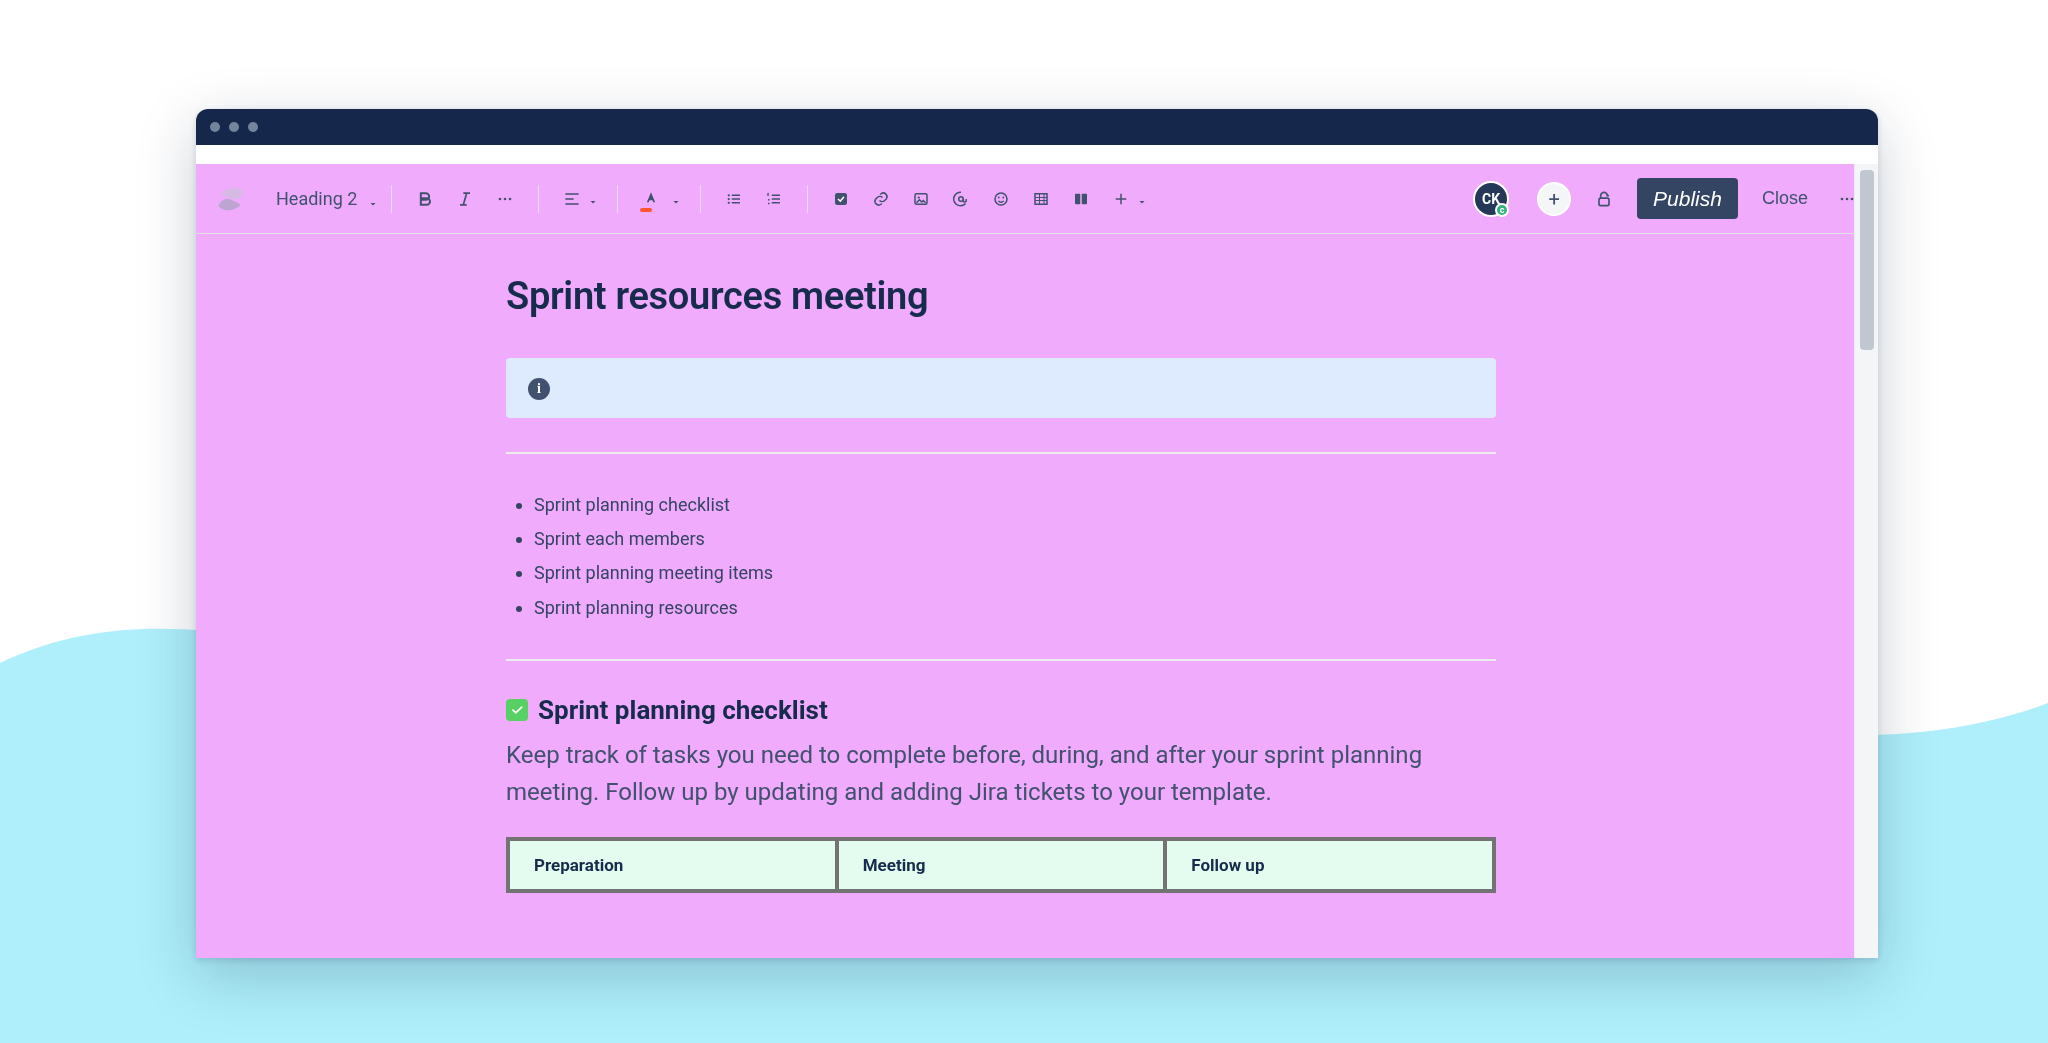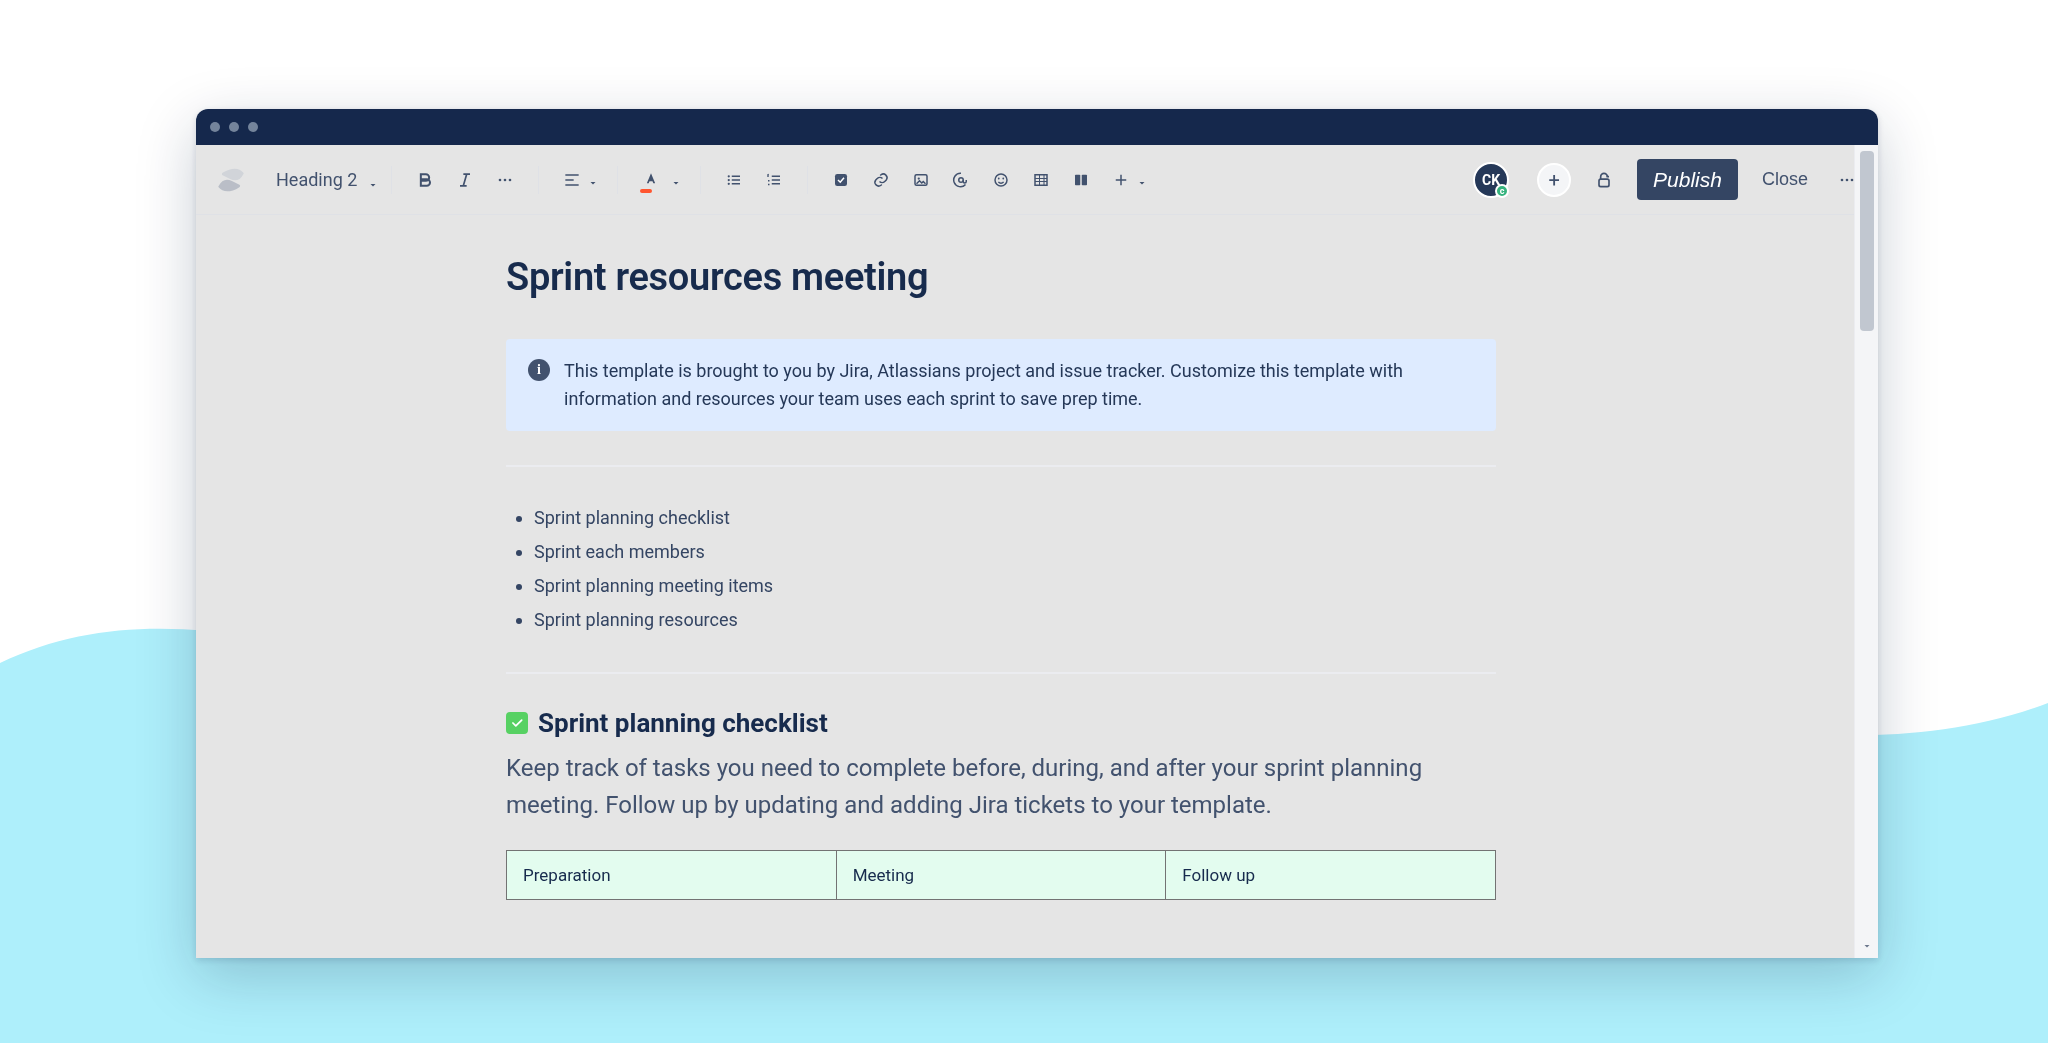--- a/index.html
+++ b/index.html
@@ -59,21 +59,22 @@
     gap:9px;
   }
   .titlebar .dot{
     width:10px;height:10px;border-radius:50%;
     background:#8C9BAF;opacity:.8;
   }
   .viewport{
     position:relative;
     height:calc(100% - 36px);
     overflow:hidden;
-    background:#e5e5e5;
+    background:#f0abfc;
+    margin-top:19px;
   }
   .scrollbar-track{
     position:absolute;right:0;top:0;bottom:0;width:24px;
     background:#F4F5F7;border-left:1px solid #EBECF0;
   }
   .scrollbar-thumb{
     position:absolute;right:4px;top:6px;width:14px;height:180px;
     background:#C1C7D0;border-radius:4px;
   }
   .scrollbar-up,.scrollbar-down{
@@ -177,22 +178,22 @@
   }
   .checkbox-green{
     width:22px;height:22px;border-radius:4px;background:var(--green);
     display:inline-flex;align-items:center;justify-content:center;color:#fff;flex:none;
   }
   .checkbox-green svg{width:14px;height:14px;fill:#fff;}
   .section-desc{font-size:24px;color:#42526E;line-height:1.55;margin:0 0 26px 0;}
   .tbl{width:100%;border-collapse:collapse;table-layout:fixed;}
   .tbl th{
     background:var(--tableHead);
-    text-align:left;font-weight:400;color:#172B4D;
-    padding:14px 16px;border:1px solid #737373;font-size:17px;
+    text-align:left;font-weight:700;color:#172B4D;
+    padding:14px 24px;border:4px solid #737373;font-size:17px;
   }
 </style>
 </head>
 <body>
 
 <div class="stage">
   <div class="bg-wave"></div>
 
   <div class="browser">
     <div class="titlebar">
@@ -366,21 +367,20 @@
             </span>
         </div>
       </div>
 
       <div class="doc">
         <div class="doc-inner">
           <h1 class="page-title">Sprint resources meeting</h1>
 
           <div class="info-panel">
             <span class="iicon">i</span>
-            <div>This template is brought to you by Jira, Atlassians project and issue tracker. Customize this template with information and resources your team uses each sprint to save prep time.</div>
           </div>
 
           <hr class="rule">
 
           <ul class="toc">
             <li>Sprint planning checklist</li>
             <li>Sprint each members</li>
             <li>Sprint planning meeting items</li>
             <li>Sprint planning resources</li>
           </ul>

